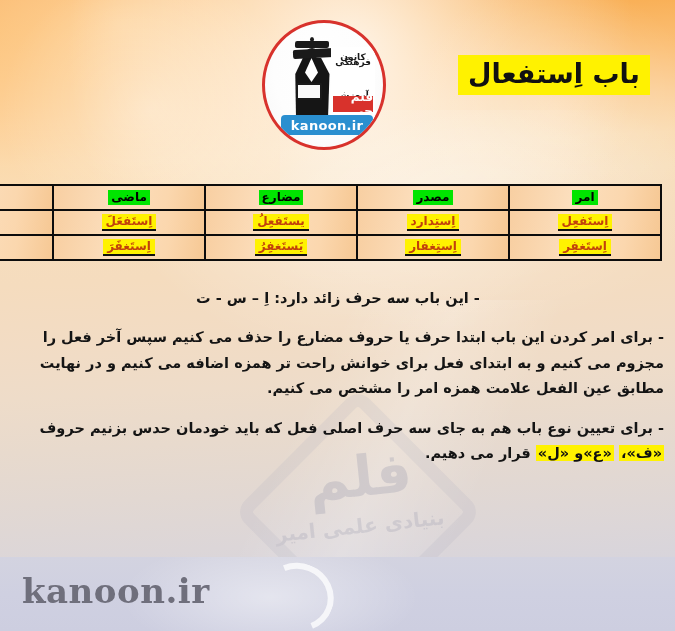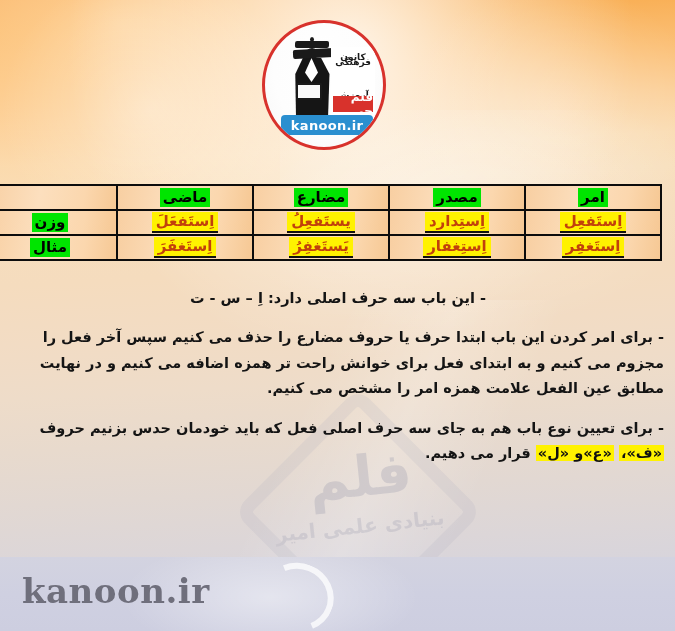--- a/index.html
+++ b/index.html
@@ -157,22 +157,22 @@
   }
   table.conj{
     border-collapse:collapse;width:648px;table-layout:fixed;
     direction:rtl;
   }
   table.conj td{
     border:2px solid #0c0c0c;
     background:linear-gradient(100deg,#f8cfa2 0%,#fcdfbe 42%,#fbd7ae 75%,#f6c894 100%);
     height:23px;
     text-align:center;vertical-align:middle;
-    padding:0 2px;
-    font-size:15px;font-weight:700;color:#111;
+    padding:0 10px;
+    font-size:12px;font-weight:700;color:#111;
   }
   td.lbl-col{width:128px;}
   td.dat-col{width:130px;}
   .hl-green{background:#00e500;color:#000;padding:0 3px;display:inline-block;line-height:1.25;}
   .hl-yellow{background:#fff200;color:#c2410c;padding:0 4px;display:inline-block;line-height:1.25;
     border-bottom:2px solid #111;}
   .cell-empty{}
 
   
   .content{
@@ -245,20 +245,21 @@
         <div class="arm"></div>
         <div class="board"></div>
         <div class="board-line bl1">کانون</div>
         <div class="board-line bl2">فرهنگی</div>
         <div class="board-line bl3">آموزش</div>
         <div class="board-badge">قلم چی</div>
         <div class="logo-pill">kanoon.ir</div>
       </div>
     </div>
 
+    <div class="title">باب اِستفعال</div>
   </div>
 
   <div class="tbl-wrap">
     <table class="conj">
       <tbody>
         <tr>
           <td class="dat-col">
             <span class="hl-green">امر</span>
           </td>
           <td class="dat-col">
@@ -306,21 +307,21 @@
           </td>
           <td class="lbl-col">
             <span class="hl-green">مثال</span>
           </td>
         </tr>
       </tbody>
     </table>
   </div>
 
   <div class="content">
-    <p class="note center"><span>- این باب سه حرف اصلی دارد: اِ – س - ت</span></p>
+    <p class="note center"><span>- این باب سه حرف زائد دارد: اِ – س - ت</span></p>
     <p class="note"><span>- برای امر کردن این باب ابتدا حرف یا حروف مضارع را حذف می کنیم سپس آخر فعل را مجزوم می کنیم و به ابتدای فعل برای خوانش راحت تر همزه اضافه می کنیم و در نهایت مطابق عین الفعل علامت همزه امر را مشخص می کنیم.</span></p>
     <p class="note last"><span>- برای تعیین نوع باب هم به جای سه حرف اصلی فعل که باید خودمان حدس بزنیم حروف </span><span class="mark-y">«ف»،</span><span> </span><span class="mark-y">«ع»و «ل»</span><span> قرار می دهیم.</span></p>
   </div>
 
   <div class="footer">
     <div class="footer-sheen"></div>
     <div class="footer-swoosh"></div>
     <div class="footer-text">kanoon.ir</div>
   </div>
 

